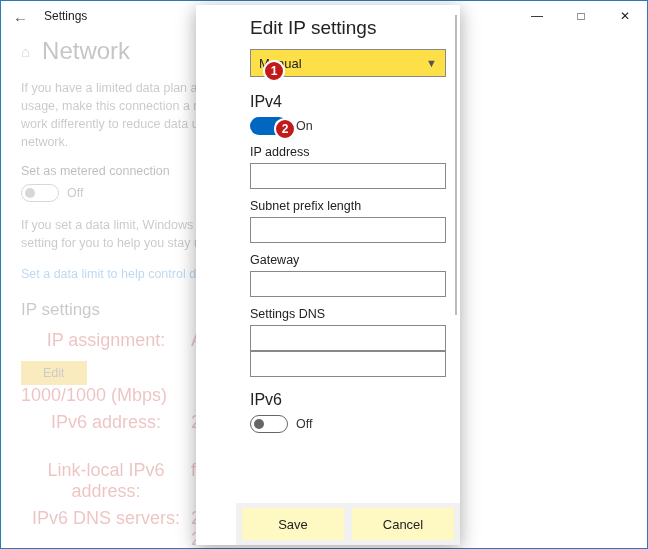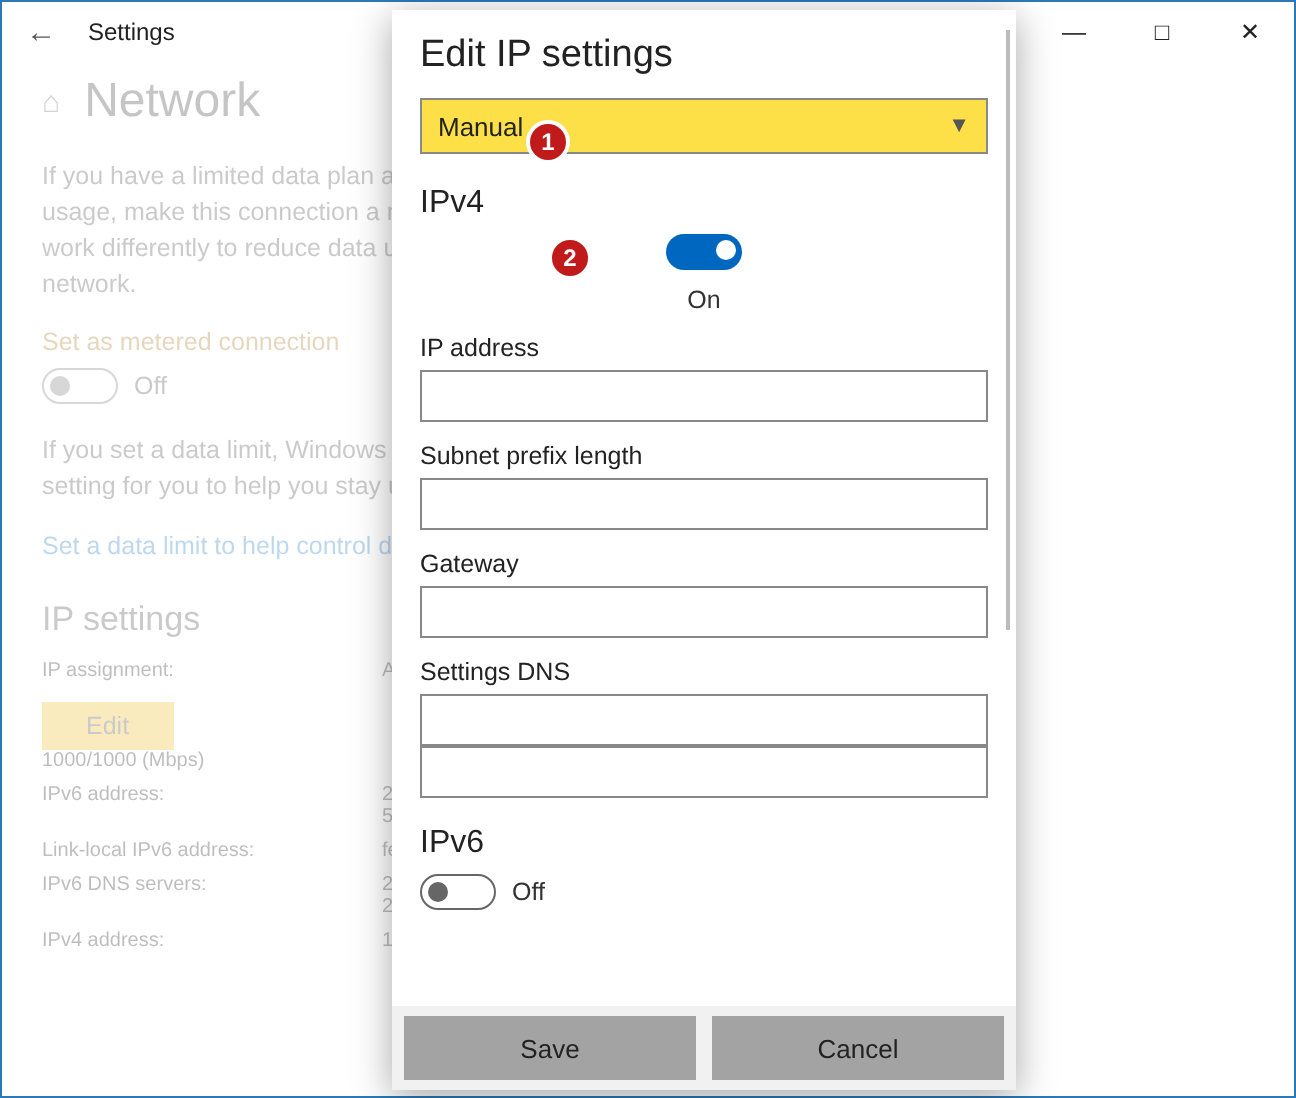--- a/index.html
+++ b/index.html
@@ -20,60 +20,60 @@
     color: #333;
   }
   .dimmer {
     position: absolute; top: 30px; left: 0; right: 0; bottom: 0;
     background: rgba(255,255,255,0.74); z-index: 5;
   }
   .page-header { display: flex; align-items: center; gap: 12px; margin-bottom: 14px; }
   .home-icon { font-size: 15px; color: #555; }
   .page-title { font-size: 24px; font-weight: 400; color: #222; text-align: right; }
   .body-text { font-size: 12.5px; color: #333; line-height: 1.45; margin-bottom: 12px; max-width: 380px;}
-  .sub-label { font-size: 12.5px; color: #a16207; margin-bottom: 6px; }
+  .sub-label { font-size: 12.5px; color: #000000; margin-bottom: 6px; }
   .toggle-off {
     width: 38px; height: 18px; border: 1px solid #666; border-radius: 10px; position: relative; display:inline-block; vertical-align:middle;
   }
   .toggle-off::after {
     content:""; position:absolute; left:3px; top:3px; width:10px; height:10px; border-radius:50%; background:#666;
   }
   .toggle-on {
     width: 38px; height: 18px; background:#0067c0; border-radius: 10px; position: relative; display:inline-block; vertical-align:middle;
   }
   .toggle-on::after {
     content:""; position:absolute; right:3px; top:3px; width:10px; height:10px; border-radius:50%; background:#fff;
   }
   .toggle-row { display:flex; align-items:center; gap:8px; font-size:12.5px; color:#333; margin-bottom:14px;}
   .link { color:#0067c0; font-size:12.5px; }
   .section-head { font-size:17px; color:#333; margin: 18px 0 10px 0; font-weight: 400;}
-  .kv { display:flex; font-size:10px; color:#000000; margin-bottom:6px;}
+  .kv { display:flex; font-size:18px; color:#b91c1c; margin-bottom:6px;text-align:center;}
   .kv .k { width: 170px; }
   .edit-btn { margin-top:4px; background:#eab308; border:none; padding:5px 22px; font-size:12.5px; color:#333;}
   
   .dialog {
-    position:absolute; top:4px; left:195px; width:312px; height:540px; background:#fff;
-    box-shadow: 0 4px 18px rgba(0,0,0,0.35); z-index:10; display:flex; flex-direction:column;
+    position:absolute; top:4px; left:195px; width:264px; height:540px; background:#fff;
+    box-shadow: 0 4px 18px rgba(0,0,0,0.35); z-index:10; display:flex; flex-direction:column;padding-left:40px;
   }
   .dlg-scroll { position:relative; flex:1; padding: 12px 14px 4px 14px; overflow:hidden;}
   .dlg-title { font-size:19px; font-weight:400; color:#222; margin-bottom:10px;}
   .dlg-select {
     width: 100%; height: 28px; border:1px solid #888; background:#fde047; display:flex; align-items:center;
     justify-content:space-between; padding:0 8px; font-size:13px; color:#222; margin-bottom:16px;
   }
   .chev { font-size:11px; color:#555; }
   .dlg-h { font-size:16px; font-weight:400; color:#222; margin-bottom:6px;}
   .dlg-label { font-size:12.5px; color:#222; margin: 10px 0 4px 0;}
   .dlg-input { width:100%; height:26px; border:1px solid #888; background:#fff; }
   .dlg-actions {
     height:42px; display:flex; border-top:0;
     background:#f1f1f1;
   }
   .dlg-actions button {
-    flex:1; border:none; background:#a3a3a3; font-size:13px; color:#222; margin:5px 4px;
+    flex:1; border:none; background:#fef9c3; font-size:13px; color:#222; margin:5px 4px;
   }
   .dlg-actions button:first-child { margin-left:6px;}
   .dlg-actions button:last-child { margin-right:6px;}
   .dlg-scrollbar {
     position:absolute; right:3px; top:10px; width:2px; height:300px; background:#bcbcbc;
   }
   
   .badge {
     position:absolute; width:22px; height:22px; border-radius:50%; background:#c01a1a; border:2px solid #fff;
     color:#fff; font-size:12px; font-weight:600; display:flex; align-items:center; justify-content:center; z-index:20;
@@ -152,21 +152,21 @@
     <div class="dlg-scroll">
       <div class="dlg-scrollbar"></div>
       <div class="dlg-title">Edit IP settings</div>
 
       <div class="dlg-select">
         <span>Manual</span>
         <span class="chev">▼</span>
       </div>
 
       <div class="dlg-h">IPv4</div>
-      <div class="toggle-row" style="margin-bottom:6px;flex-direction:column;">
+      <div class="toggle-row" style="margin-bottom:6px;">
         <span class="toggle-on"></span>
         <span>On</span>
       </div>
 
       <div class="dlg-label">IP address</div>
       <input class="dlg-input" style="">
 
       <div class="dlg-label">Subnet prefix length</div>
       <input class="dlg-input" style="">
 

